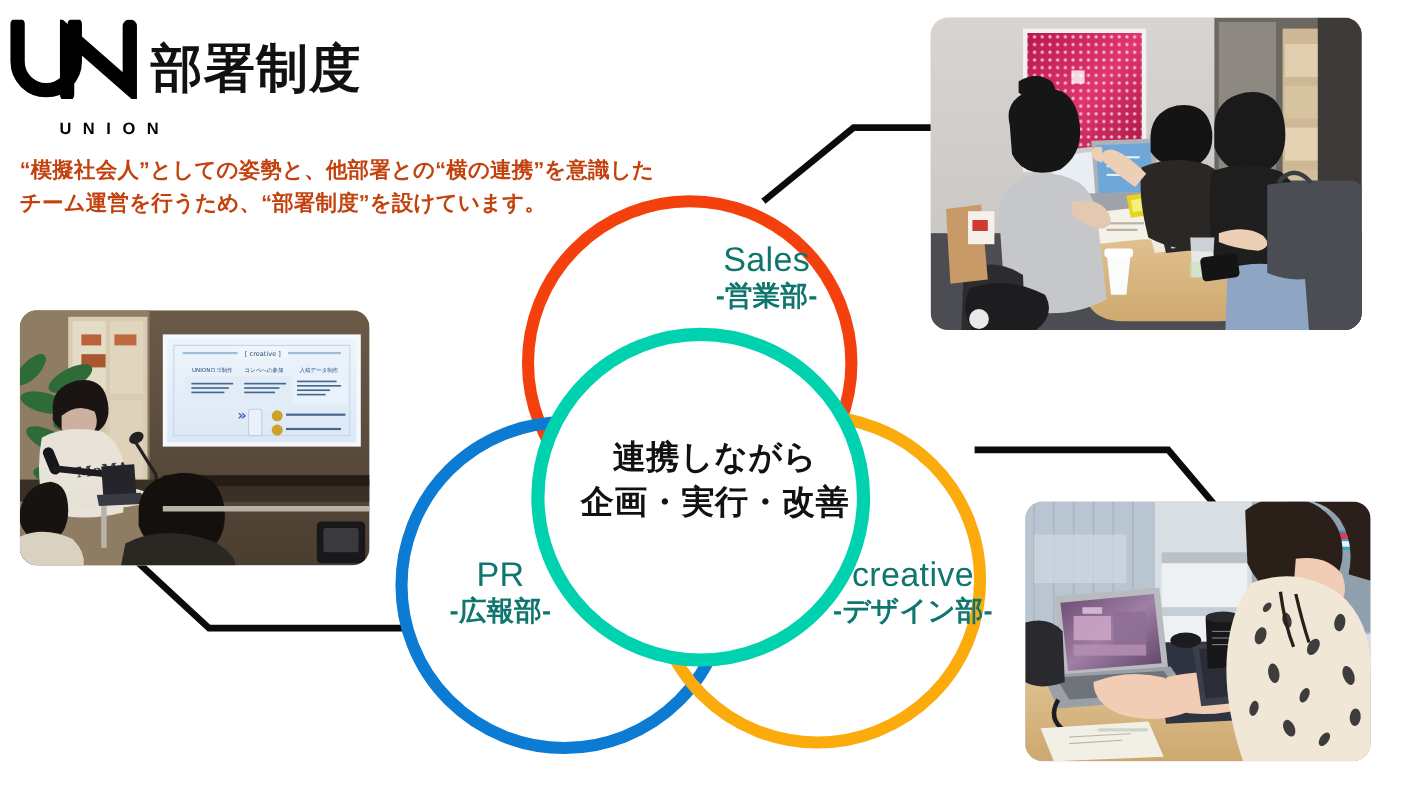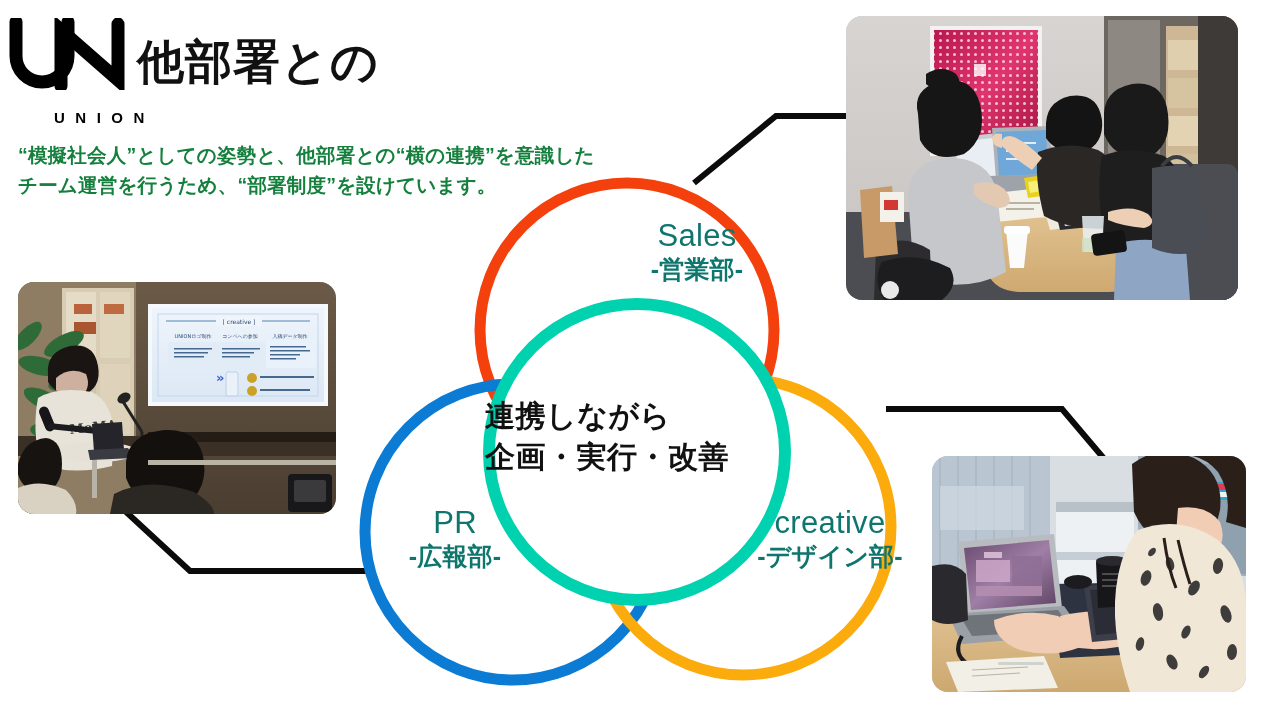--- a/index.html
+++ b/index.html
@@ -19,31 +19,31 @@
   .logo-mark{position:absolute;left:0;top:0;width:128px;height:72px;}
   .logo-word{position:absolute;left:0px;top:92px;font-size:15px;font-weight:bold;
              letter-spacing:10.5px;color:#000;line-height:1;margin-left:48px;}
 
   
   .page-title{position:absolute;left:137px;top:38px;font-size:47px;font-weight:700;
               letter-spacing:1px;color:#111;line-height:1;white-space:nowrap;}
 
   
   .lead{position:absolute;left:18px;top:140px;font-size:19.5px;font-weight:600;
-        line-height:1.55;color:#15803d;letter-spacing:0.2px;white-space:pre-line;}
+        line-height:1.55;color:#c2410c;letter-spacing:0.2px;white-space:pre-line;}
 
   
   #venn{position:absolute;left:345px;top:165px;width:600px;height:540px;}
   .venn-label{position:absolute;text-align:center;color:#0f766e;line-height:1.18;}
   .venn-label .en{display:block;font-size:31px;font-weight:400;letter-spacing:.3px;}
   .venn-label .jp{display:block;font-size:25px;font-weight:700;letter-spacing:.2px;}
   #label-sales{left:252px;top:53px;width:200px;}
   #label-pr{left:20px;top:340px;width:180px;}
   #label-creative{left:370px;top:340px;width:230px;}
-  #center-text{position:absolute;left:140px;top:230px;width:330px;
+  #center-text{position:absolute;left:140px;top:230px;width:330px;text-align:center;
                font-size:30px;font-weight:800;line-height:1.38;color:#111;letter-spacing:.5px;}
 
   
   .photo{position:absolute;border-radius:16px;overflow:hidden;background:#cfcfcf;}
   #photo-meeting{left:846px;top:16px;width:392px;height:284px;}
   #photo-presentation{left:18px;top:282px;width:318px;height:232px;}
   #photo-design{left:932px;top:456px;width:314px;height:236px;}
 
   .ph-svg{display:block;width:100%;height:100%;}
 
@@ -56,21 +56,21 @@
 <div id="stage">
 
   <div class="logo-block">
     <svg class="logo-mark" viewBox="0 0 128 72">
       <path d="M10 4 L10 38 A26 26 0 0 0 62 38 L62 4" fill="none" stroke="#000" stroke-width="13" stroke-linecap="round"></path>
       <path d="M55 68 L55 12 L112 62 L112 6" fill="none" stroke="#000" stroke-width="13" stroke-linecap="round" stroke-linejoin="miter"></path>
     </svg>
     <div class="logo-word">UNION</div>
   </div>
 
-  <div class="page-title">他部署との</div>
+  <div class="page-title">部署制度</div>
 
   <div class="lead">“模擬社会人”としての姿勢と、他部署との“横の連携”を意識した
 チーム運営を行うため、“部署制度”を設けています。</div>
 
   <svg id="connectors" viewBox="0 0 1280 720">
     <polyline points="694,183 776,116 860,116" fill="none" stroke="#0b0b0b" stroke-width="6" stroke-linejoin="miter" stroke-linecap="butt"></polyline>
     <polyline points="124,510 190,571 366,571" fill="none" stroke="#0b0b0b" stroke-width="6" stroke-linejoin="miter" stroke-linecap="butt"></polyline>
     <polyline points="886,409 1062,409 1106,461" fill="none" stroke="#0b0b0b" stroke-width="6" stroke-linejoin="miter" stroke-linecap="butt"></polyline>
   </svg>
 

